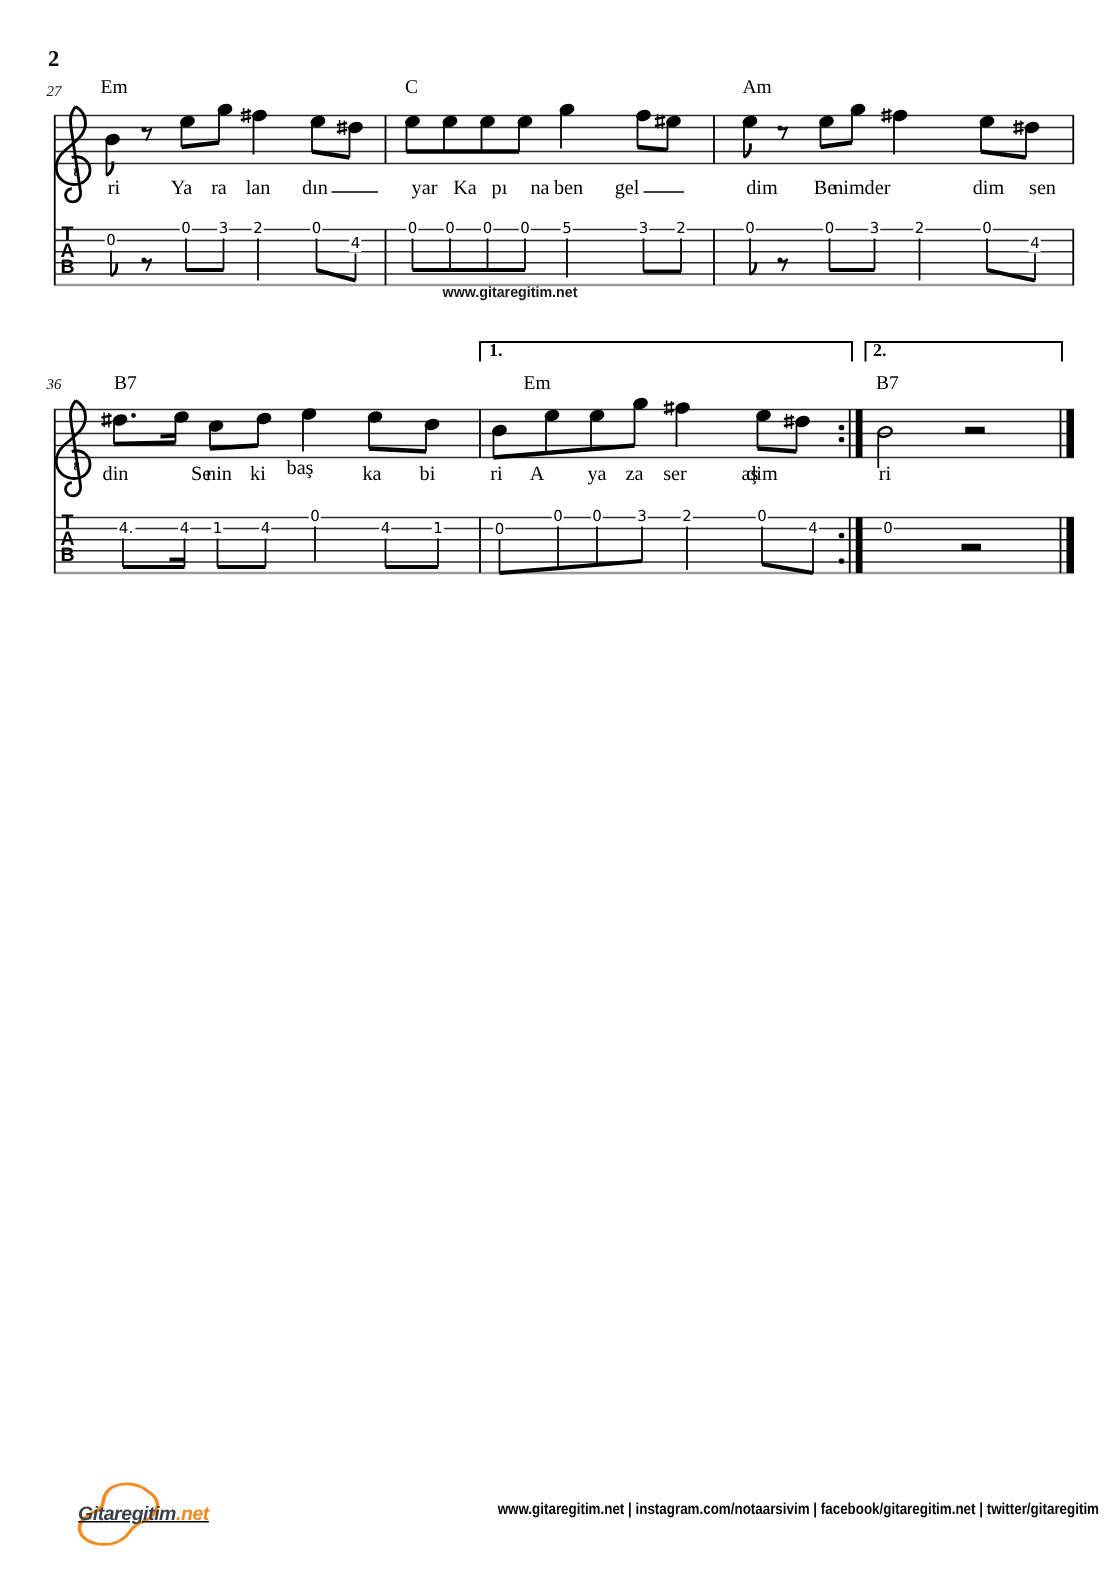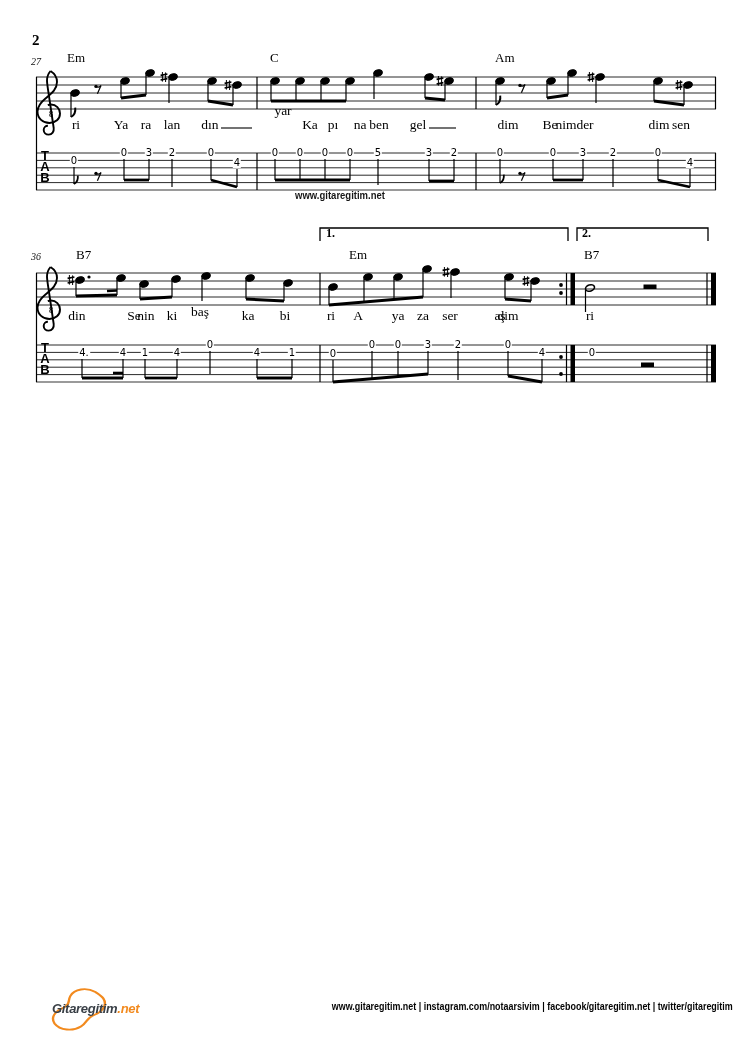--- a/index.html
+++ b/index.html
@@ -10,21 +10,21 @@
   .pageno{font:bold 15px "Liberation Serif",serif;}
   .mnum{font:italic 10px "Liberation Serif",serif;color:#111;}
   .chord{font:13px "Liberation Serif",serif;}
   .volta{font:bold 12px "Liberation Serif",serif;}
   .lyr{transform:translateX(-50%);font:13.5px "Liberation Serif",serif;}
   .tn{transform:translate(-50%,-50%);font:10px "DejaVu Sans",sans-serif;
       background:#fff;padding:0 1px;line-height:1;}
   .tabclef{transform:translateX(-50%);font:bold 13px "Liberation Sans",sans-serif;line-height:1;}
   .oct8{font:bold 8px "Liberation Serif",serif;}
   .wm{transform:translateX(-50%) scaleX(.95);font:bold 10px "Liberation Sans",sans-serif;color:#171717;}
-  .logo-text{font:italic bold 13px "Liberation Sans",sans-serif;letter-spacing:-.3px;}
+  .logo-text{font:italic bold 13px "Liberation Sans",sans-serif;letter-spacing:-.3px;text-decoration:underline;}
   .links{transform:scaleX(.85);transform-origin:100% 50%;
          font:bold 10.5px "Liberation Sans",sans-serif;color:#050505;}
 </style>
 </head>
 <body>
 
 <div class="page">
 
 <svg width="744" height="1052" viewBox="0 0 744 1052">
   <defs>
@@ -307,32 +307,32 @@
 <span class="txt oct8" style="left:49px;top:110px">8</span>
 <span class="txt tabclef" style="left:45px;top:149px">T</span>
 <span class="txt tabclef" style="left:45px;top:160px">A</span>
 <span class="txt tabclef" style="left:45px;top:171px">B</span>
 
 <span class="txt lyr" style="left:76px;top:117px">ri</span>
 <span class="txt lyr" style="left:121px;top:117px">Ya</span>
 <span class="txt lyr" style="left:146px;top:117px">ra</span>
 <span class="txt lyr" style="left:172px;top:117px">lan</span>
 <span class="txt lyr" style="left:210px;top:117px">dın</span>
-<span class="txt lyr" style="left:283px;top:103px">yar</span>
+<span class="txt lyr" style="left:283px;top:117px">yar</span>
 <span class="txt lyr" style="left:310px;top:117px">Ka</span>
 <span class="txt lyr" style="left:333px;top:117px">pı</span>
 <span class="txt lyr" style="left:360px;top:117px">na</span>
 <span class="txt lyr" style="left:379px;top:117px">ben</span>
 <span class="txt lyr" style="left:418px;top:117px">gel</span>
 <span class="txt lyr" style="left:508px;top:117px">dim</span>
 <span class="txt lyr" style="left:550px;top:117px">Be</span>
 <span class="txt lyr" style="left:566px;top:117px">nim</span>
 <span class="txt lyr" style="left:585px;top:117px">der</span>
 <span class="txt lyr" style="left:659px;top:117px">dim</span>
-<span class="txt lyr" style="left:681px;top:117px">sen</span>
+<span class="txt lyr" style="left:695px;top:117px">sen</span>
 
 <span class="txt tn" style="left:74px;top:161px">0</span>
 <span class="txt tn" style="left:124px;top:153px">0</span>
 <span class="txt tn" style="left:149px;top:153px">3</span>
 <span class="txt tn" style="left:172px;top:153px">2</span>
 <span class="txt tn" style="left:211px;top:153px">0</span>
 <span class="txt tn" style="left:237px;top:163px">4</span>
 <span class="txt tn" style="left:275px;top:153px">0</span>
 <span class="txt tn" style="left:300px;top:153px">0</span>
 <span class="txt tn" style="left:325px;top:153px">0</span>

